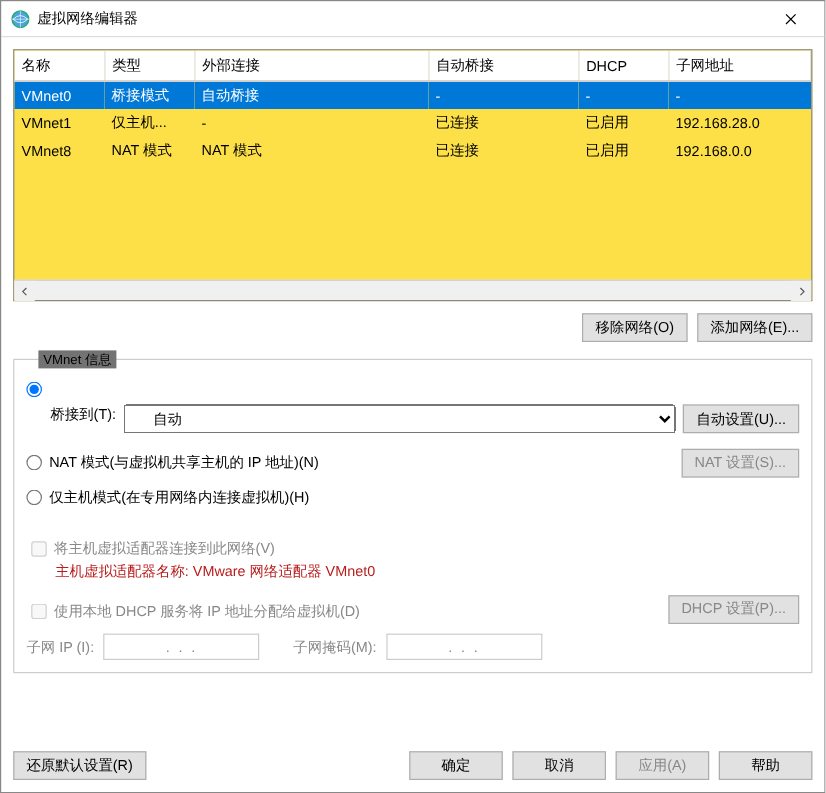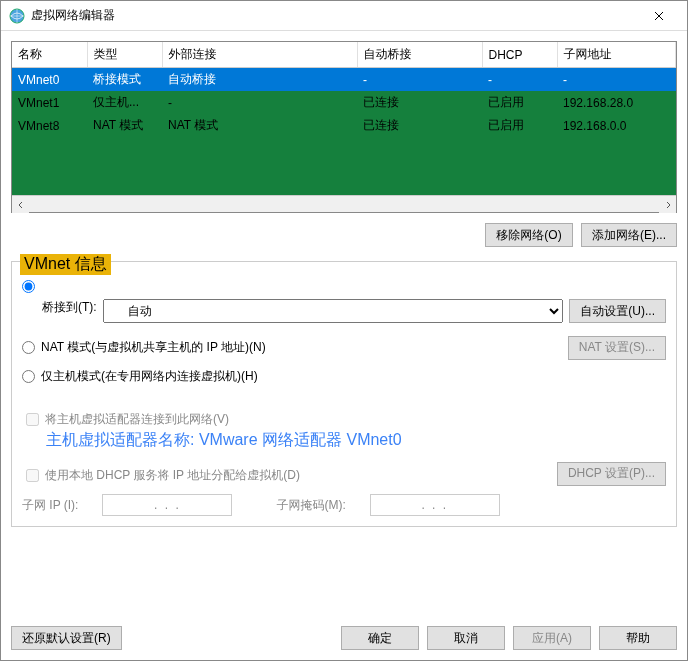--- a/index.html
+++ b/index.html
@@ -4,43 +4,43 @@
 <style>
 * { box-sizing: border-box; margin: 0; padding: 0; }
 body { font-family: "Microsoft YaHei", "Segoe UI", sans-serif; font-size: 12px; background: #fff; color: #000; }
 .window { width: 688px; height: 661px; border: 1px solid #888; display: flex; flex-direction: column; }
 .titlebar { height: 30px; display: flex; align-items: center; padding: 0 8px; border-bottom: 1px solid #ddd; }
 .titlebar .icon { width: 16px; height: 16px; margin-right: 6px; }
 .titlebar .title { flex: 1; font-size: 12px; }
 .titlebar .close { width: 40px; height: 28px; display: flex; align-items: center; justify-content: center; cursor: pointer; }
 .titlebar .close svg { width: 10px; height: 10px; }
 .content { flex: 1; padding: 10px 10px 0 10px; display: flex; flex-direction: column; overflow: hidden; }
-.table-wrap { border: 1px solid #888; background: #15803d; height: 172px; display: flex; flex-direction: column; }
+.table-wrap { border: 1px solid #888; background: #fde047; height: 210px; display: flex; flex-direction: column; }
 .table-scroll { flex: 1; overflow: hidden; }
 table { width: 100%; border-collapse: collapse; table-layout: fixed; }
 th { background: #fff; border-right: 1px solid #e0e0e0; border-bottom: 1px solid #ccc; text-align: left; padding: 4px 6px; font-weight: normal; font-size: 12px; }
 td { padding: 3px 6px; font-size: 12px; white-space: nowrap; overflow: hidden; }
 tr.selected td { background: #0078d7; color: #fff; }
 .hscroll { height: 17px; background: #f0f0f0; border-top: 1px solid #ccc; display: flex; }
 .hscroll-btn { width: 17px; height: 17px; background: #f0f0f0; border: none; display: flex; align-items: center; justify-content: center; cursor: pointer; }
 .hscroll-track { flex: 1; }
 .net-buttons { display: flex; justify-content: flex-end; gap: 8px; margin: 10px 0; }
 .btn { height: 24px; padding: 0 10px; background: #e1e1e1; border: 1px solid #adadad; font-size: 12px; cursor: pointer; min-width: 88px; }
 .btn:disabled { color: #888; }
 .groupbox { border: 1px solid #ccc; padding: 12px 10px 10px; position: relative; margin-top: 4px; }
-.groupbox .legend { position: absolute; top: -8px; left: 8px; background: #eab308; padding: 0 4px; font-size: 16px; }
+.groupbox .legend { position: absolute; top: -8px; left: 20px; background: #737373; padding: 0 4px; font-size: 11px; }
 .radio-row { display: flex; align-items: center; margin: 6px 0; }
 .radio-row input[type=radio] { margin-right: 6px; }
 .bridge-row { display: flex; align-items: flex-start; margin: 6px 0 10px 20px; gap: 6px; }
 .bridge-row select { flex: 1; height: 24px; font-size: 12px; padding: 0 20px; }
 .check-row { display: flex; align-items: center; margin: 6px 0 2px 4px; }
 .check-row input[type=checkbox] { margin-right: 6px; }
 .check-row.disabled { color: #888; }
-.adapter-name { margin: 2px 0 10px 24px; color: #3b82f6; font-size: 16px; }
-.subnet-row { display: flex; align-items: center; gap: 24px; margin-top: 8px; color: #888; }
+.adapter-name { margin: 2px 0 10px 24px; color: #b91c1c; font-size: 12px; }
+.subnet-row { display: flex; align-items: center; gap: 8px; margin-top: 8px; color: #888; }
 .ip-input { width: 130px; height: 22px; border: 1px solid #ccc; background: #fff; display: flex; align-items: center; justify-content: center; font-size: 12px; color: #888; letter-spacing: 2px; }
 .row-flex { display: flex; align-items: center; }
 .row-flex .spacer { flex: 1; }
 .footer { padding: 10px; display: flex; align-items: center; gap: 8px; border-top: 0; }
 .footer .spacer { flex: 1; }
 .footer .btn { min-width: 78px; }
 </style>
 </head>
 <body>
 

